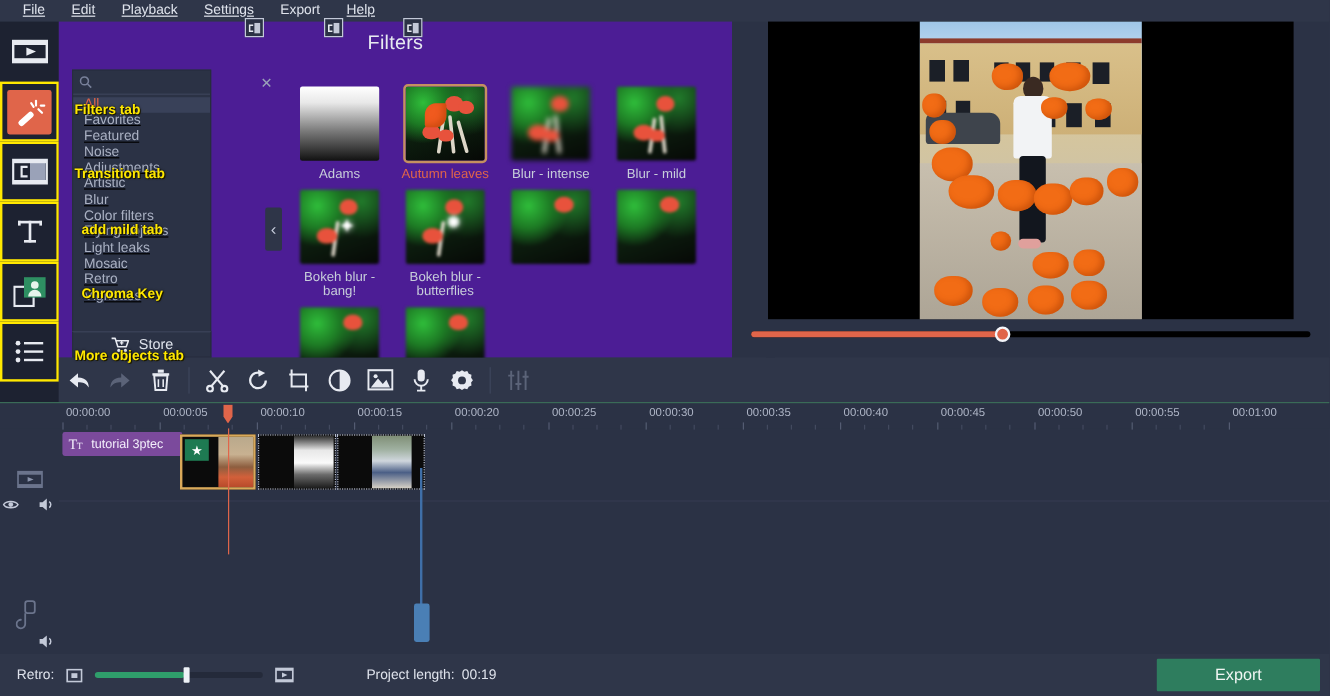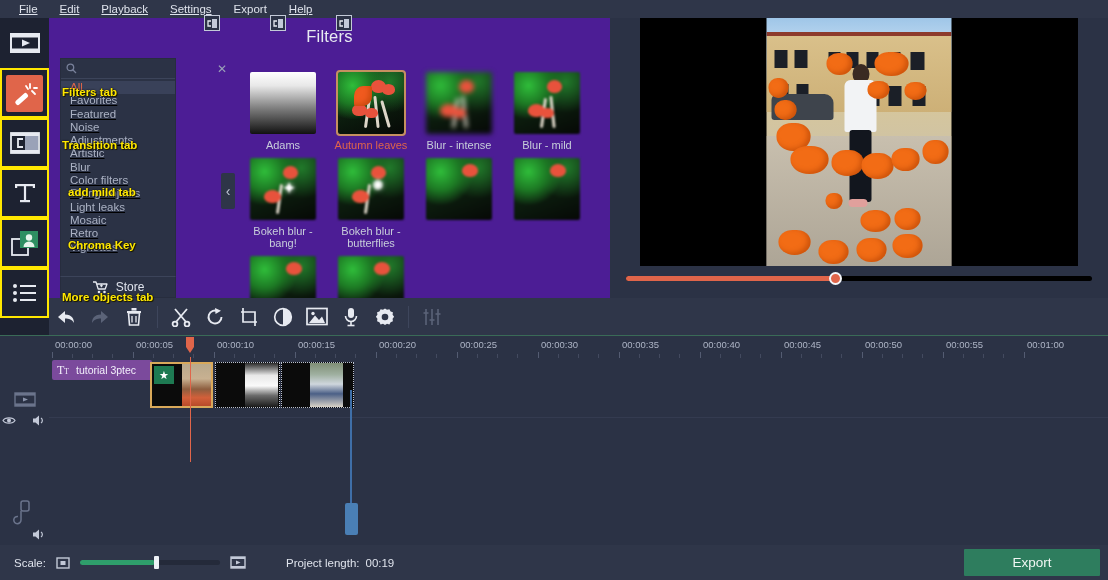--- a/index.html
+++ b/index.html
@@ -840,40 +840,40 @@
       </svg>
   </div>
 
   <div class="conn-line" style="left:350px; top:390px; width:2px; height:115px;"></div>
   <div class="aud-block" style="left:345px; top:503px; width:13px; height:32px;"></div>
 
   <div class="playhead-top" style="left:186px;"></div>
   <div class="playhead-line" style="left:190px;"></div>
 
   <div class="bottom">
-    <span class="bot-lbl" style="margin-left:14px;">Scale:</span>
+    <span class="bot-lbl" style="margin-left:14px;">Retro:</span>
     <span style="margin-left:10px;">
       <svg width="14" height="12" viewBox="0 0 14 12">
         <rect x="1" y="1" width="12" height="10" fill="none" stroke="#c3c9d8" stroke-width="1.4"></rect>
         <rect x="4.5" y="4" width="5" height="4" fill="#c3c9d8"></rect>
       </svg>
     </span>
     <div class="scale-track" style="margin-left:10px;">
       <div class="scale-fill"></div>
       <div class="scale-knob"></div>
     </div>
     <span style="margin-left:10px;">
       <svg width="16" height="13" viewBox="0 0 16 13">
         <rect x="1" y="1" width="14" height="11" fill="none" stroke="#c3c9d8" stroke-width="1.4"></rect>
         <rect x="1" y="1" width="14" height="2" fill="#c3c9d8"></rect>
         <rect x="1" y="10" width="14" height="2" fill="#c3c9d8"></rect>
         <polygon points="6,4.5 10.5,6.5 6,8.5" fill="#c3c9d8"></polygon>
       </svg>
     </span>
-    <span class="bot-lbl" style="margin-left:40px;">Project length:</span>
+    <span class="bot-lbl" style="margin-left:60px;">Project length:</span>
     <span class="bot-lbl" style="margin-left:6px;">00:19</span>
     <div class="export-btn">Export</div>
   </div>
 
   <div class="anno" style="left:62px; top:86px;">Filters tab</div>
   <div class="anno" style="left:62px; top:139px;">Transition tab</div>
   <div class="anno" style="left:68px; top:186px;">add mild tab</div>
   <div class="anno" style="left:68px; top:239px;">Chroma Key</div>
   <div class="anno" style="left:62px; top:291px;">More objects tab</div>
 

